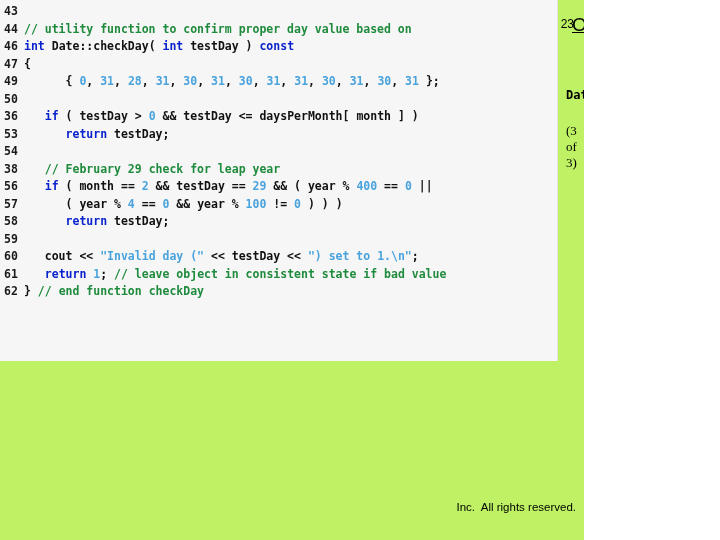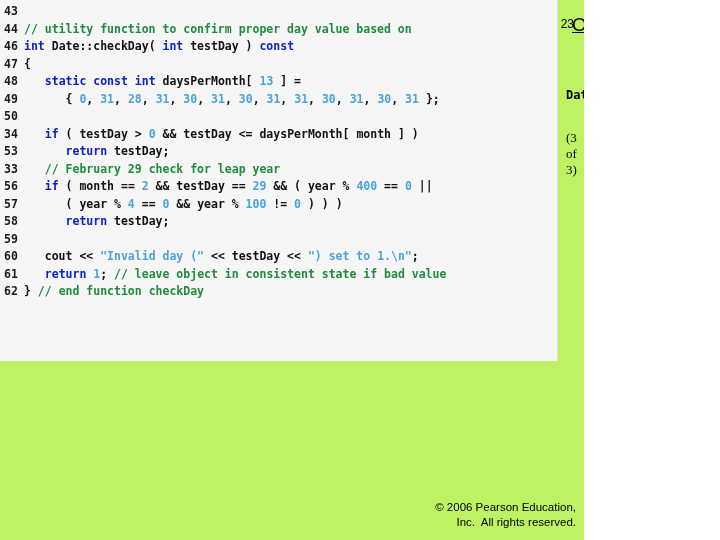--- a/index.html
+++ b/index.html
@@ -84,21 +84,21 @@
     left: 566px;
     top: 88px;
     font-size: 12px;
     font-weight: bold;
     color: #000000;
     font-family: "DejaVu Sans Mono", "Liberation Mono", monospace;
   }
   #slide-count {
     position: absolute;
     left: 566px;
-    top: 130px;
+    top: 123px;
     font-size: 13px;
     color: #000000;
     font-family: "Liberation Serif", serif;
   }
 
   
   #nav-buttons {
     position: absolute;
     left: 632px;
     top: 477px;
@@ -150,26 +150,26 @@
 <body>
 
 <div id="slide">
 
   <div id="code-panel">
     <div id="code-lines">
         <div class="code-line"><span class="lineno">43</span><span class="code-text"></span></div>
         <div class="code-line"><span class="lineno">44</span><span class="code-text"><span class="c-com">// utility function to confirm proper day value based on</span></span></div>
         <div class="code-line"><span class="lineno">46</span><span class="code-text"><span class="c-kw">int</span><span class="c-id"> Date::checkDay( </span><span class="c-kw">int</span><span class="c-id"> testDay ) </span><span class="c-kw">const</span></span></div>
         <div class="code-line"><span class="lineno">47</span><span class="code-text"><span class="c-id">{</span></span></div>
-        <div class="code-line"><span class="lineno">48</span><span class="code-text"><span class="c-id">   </span><span class="c-kw">static</span><span class="c-id"> </span><span class="c-kw">const</span><span class="c-id"> </span><span class="c-kw">int</span><span class="c-id"> daysPerMonth[ </span><span class="c-num">13</span><span class="c-id"> ] =</span></span></div>
         <div class="code-line"><span class="lineno">49</span><span class="code-text"><span class="c-id">      { </span><span class="c-num">0</span><span class="c-id">, </span><span class="c-num">31</span><span class="c-id">, </span><span class="c-num">28</span><span class="c-id">, </span><span class="c-num">31</span><span class="c-id">, </span><span class="c-num">30</span><span class="c-id">, </span><span class="c-num">31</span><span class="c-id">, </span><span class="c-num">30</span><span class="c-id">, </span><span class="c-num">31</span><span class="c-id">, </span><span class="c-num">31</span><span class="c-id">, </span><span class="c-num">30</span><span class="c-id">, </span><span class="c-num">31</span><span class="c-id">, </span><span class="c-num">30</span><span class="c-id">, </span><span class="c-num">31</span><span class="c-id"> };</span></span></div>
         <div class="code-line"><span class="lineno">50</span><span class="code-text"></span></div>
-        <div class="code-line"><span class="lineno">34</span><span class="code-text"><span class="c-id">   </span><span class="c-kw">if</span><span class="c-id"> ( testDay &gt; </span><span class="c-num">0</span><span class="c-id"> &amp;&amp; testDay &lt;= daysPerMonth[ month ] )</span></span></div>
+        <div class="code-line"><span class="lineno">36</span><span class="code-text"><span class="c-id">   </span><span class="c-kw">if</span><span class="c-id"> ( testDay &gt; </span><span class="c-num">0</span><span class="c-id"> &amp;&amp; testDay &lt;= daysPerMonth[ month ] )</span></span></div>
         <div class="code-line"><span class="lineno">53</span><span class="code-text"><span class="c-id">      </span><span class="c-kw">return</span><span class="c-id"> testDay;</span></span></div>
-        <div class="code-line"><span class="lineno">33</span><span class="code-text"><span class="c-id">   </span><span class="c-com">// February 29 check for leap year</span></span></div>
+        <div class="code-line"><span class="lineno">54</span><span class="code-text"></span></div>
+        <div class="code-line"><span class="lineno">38</span><span class="code-text"><span class="c-id">   </span><span class="c-com">// February 29 check for leap year</span></span></div>
         <div class="code-line"><span class="lineno">56</span><span class="code-text"><span class="c-id">   </span><span class="c-kw">if</span><span class="c-id"> ( month == </span><span class="c-num">2</span><span class="c-id"> &amp;&amp; testDay == </span><span class="c-num">29</span><span class="c-id"> &amp;&amp; ( year % </span><span class="c-num">400</span><span class="c-id"> == </span><span class="c-num">0</span><span class="c-id"> ||</span></span></div>
         <div class="code-line"><span class="lineno">57</span><span class="code-text"><span class="c-id">      ( year % </span><span class="c-num">4</span><span class="c-id"> == </span><span class="c-num">0</span><span class="c-id"> &amp;&amp; year % </span><span class="c-num">100</span><span class="c-id"> != </span><span class="c-num">0</span><span class="c-id"> ) ) )</span></span></div>
         <div class="code-line"><span class="lineno">58</span><span class="code-text"><span class="c-id">      </span><span class="c-kw">return</span><span class="c-id"> testDay;</span></span></div>
         <div class="code-line"><span class="lineno">59</span><span class="code-text"></span></div>
         <div class="code-line"><span class="lineno">60</span><span class="code-text"><span class="c-id">   cout &lt;&lt; </span><span class="c-str">"Invalid day ("</span><span class="c-id"> &lt;&lt; testDay &lt;&lt; </span><span class="c-str">") set to 1.\n"</span><span class="c-id">;</span></span></div>
         <div class="code-line"><span class="lineno">61</span><span class="code-text"><span class="c-id">   </span><span class="c-kw">return</span><span class="c-id"> </span><span class="c-num">1</span><span class="c-id">; </span><span class="c-com">// leave object in consistent state if bad value</span></span></div>
         <div class="code-line"><span class="lineno">62</span><span class="code-text"><span class="c-id">} </span><span class="c-com">// end function checkDay</span></span></div>
       </div>
   </div>
 
@@ -184,17 +184,16 @@
   <div id="nav-buttons">
     <div id="nav-prev" class="nav-btn">
       <span class="tri"></span>
     </div>
     <div id="nav-next" class="nav-btn">
       <span class="tri"></span>
     </div>
   </div>
 
   <div id="copyright">
-    <div>© 2006 Pearson Education,</div>
     <div>Inc.  All rights reserved.</div>
   </div>
 
 </div>
 
 </body></html>

